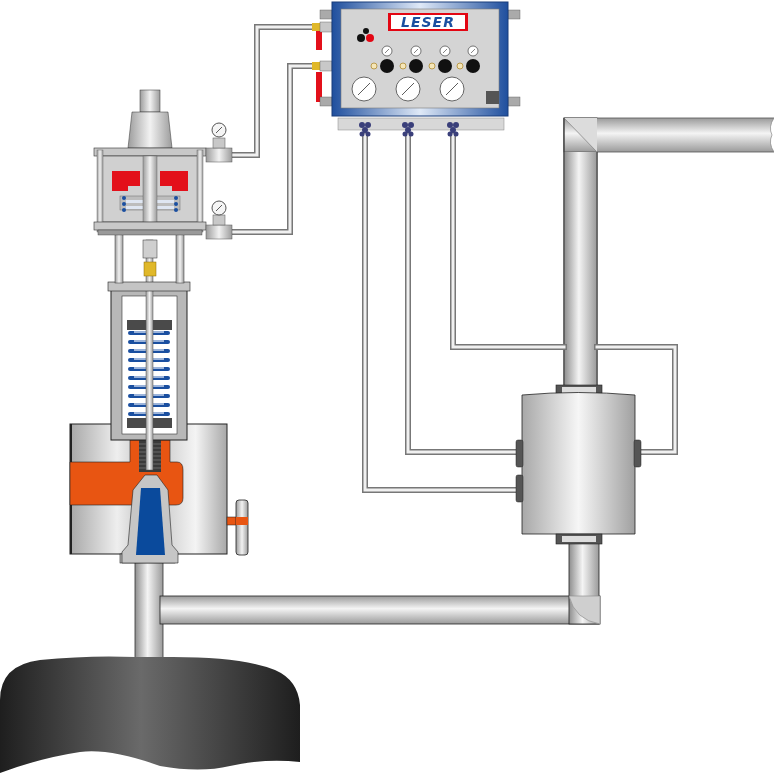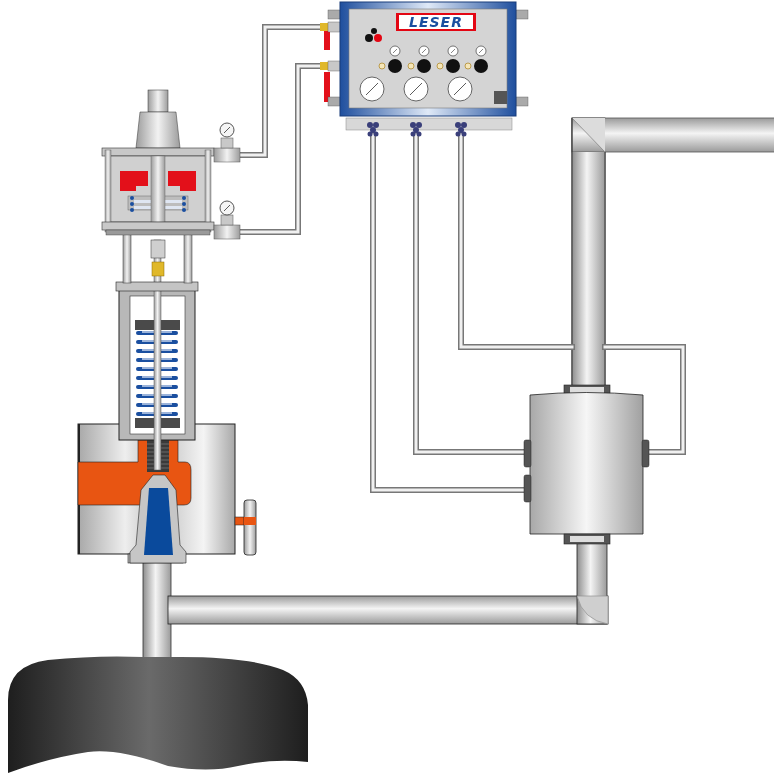--- a/index.html
+++ b/index.html
@@ -1,17 +1,17 @@
 <!DOCTYPE html>
 <html><head>
 <meta charset="utf-8">
 <style>
   html, body { margin: 0; padding: 0; background: #ffffff; }
   body { width: 774px; height: 773px; overflow: hidden; font-family: "DejaVu Sans", sans-serif; }
-  #stage { position: relative; width: 628px; height: 773px; padding-left: 8px; }
+  #stage { position: relative; width: 628px; height: 773px; }
   svg { display: block; }
   .logo-text { font-family: "DejaVu Sans", sans-serif; font-weight: bold; font-style: italic; }
 </style>
 </head>
 <body>
 
 <div id="stage">
 <svg width="774" height="773" viewBox="0 0 774 773" xmlns="http://www.w3.org/2000/svg">
   <defs>
     <linearGradient id="pipeV" x1="0" y1="0" x2="1" y2="0">

